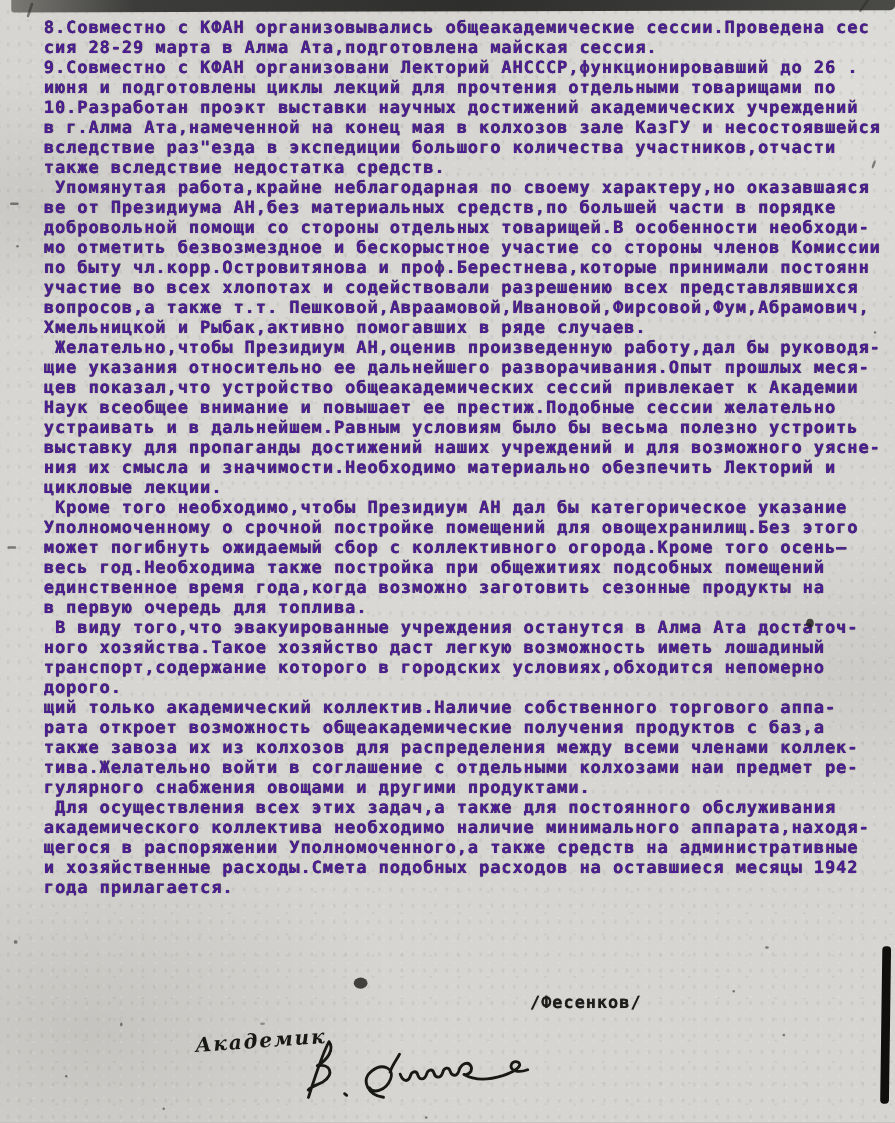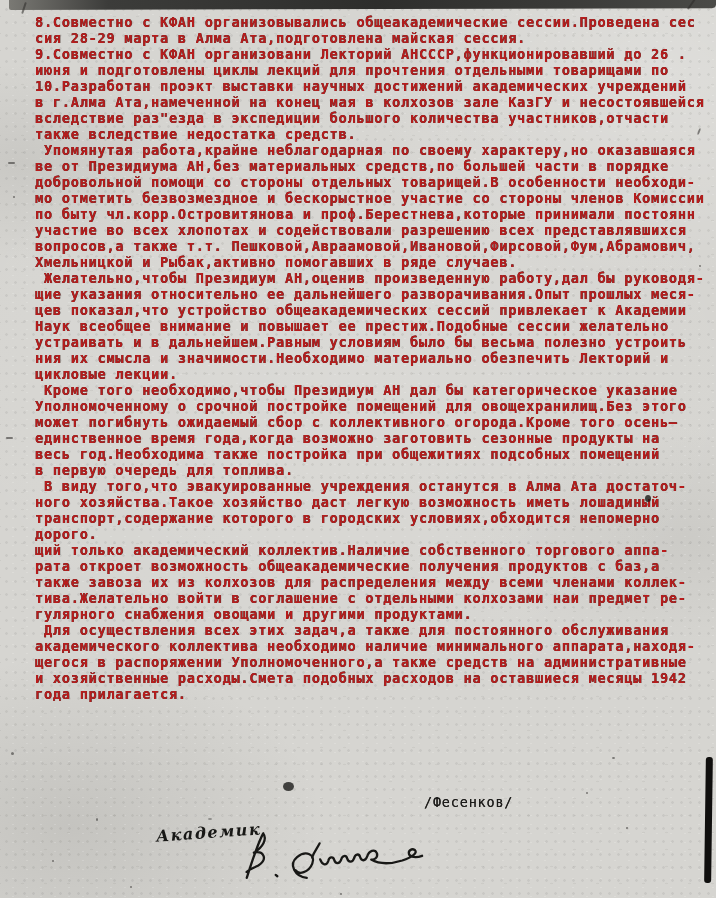--- a/index.html
+++ b/index.html
@@ -31,27 +31,27 @@
     background-position: 2px 3px, 6px 1px, 11px 8px;
   }
   .doc-text{
     position:absolute;left:35px;top:14px;width:681px;height:772px;
     overflow:hidden;z-index:3;
   }
   .line{
     white-space:pre;
     font-size:13.5px;line-height:16px;
     font-weight:bold;letter-spacing:0.8px;
-    color:#b91c1c;
+    color:#4c1d95;
     text-shadow:0 0 .6px rgba(25,24,22,.85), .4px .4px .4px rgba(40,39,36,.45);
   }
   .typed-sig{
     position:absolute;left:424px;top:794px;z-index:3;
     white-space:pre;font-size:13.5px;line-height:16px;
-    font-weight:normal;letter-spacing:0.8px;color:#1d1c1a;
+    font-weight:bold;letter-spacing:0.8px;color:#1d1c1a;
     text-shadow:0 0 .6px rgba(25,24,22,.85);
   }
   .hw-title{
     position:absolute;left:156px;top:823px;z-index:3;
     font-family:"DejaVu Serif",serif;font-style:italic;font-weight:bold;
     font-size:16px;letter-spacing:1.5px;color:#181816;
     transform:rotate(-4deg);
   }
   .hw-sig{position:absolute;left:234px;top:824px;z-index:3;transform:rotate(-2deg);}
   .hw-sig path{fill:none;stroke:#181816;stroke-width:2.3;stroke-linecap:round;stroke-linejoin:round;}
@@ -90,27 +90,28 @@
       <div class="line">мо отметить безвозмездное и бескорыстное участие со стороны членов Комиссии</div>
       <div class="line">по быту чл.корр.Островитянова и проф.Берестнева,которые принимали постоянн</div>
       <div class="line">участие во всех хлопотах и содействовали разрешению всех представлявшихся</div>
       <div class="line">вопросов,а также т.т. Пешковой,Авраамовой,Ивановой,Фирсовой,Фум,Абрамович,</div>
       <div class="line">Хмельницкой и Рыбак,активно помогавших в ряде случаев.</div>
       <div class="line"> Желательно,чтобы Президиум АН,оценив произведенную работу,дал бы руководя-</div>
       <div class="line">щие указания относительно ее дальнейшего разворачивания.Опыт прошлых меся-</div>
       <div class="line">цев показал,что устройство общеакадемических сессий привлекает к Академии</div>
       <div class="line">Наук всеобщее внимание и повышает ее престиж.Подобные сессии желательно</div>
       <div class="line">устраивать и в дальнейшем.Равным условиям было бы весьма полезно устроить</div>
+      <div class="line">выставку для пропаганды достижений наших учреждений и для возможного уясне-</div>
       <div class="line">ния их смысла и значимости.Необходимо материально обезпечить Лекторий и</div>
       <div class="line">цикловые лекции.</div>
       <div class="line"> Кроме того необходимо,чтобы Президиум АН дал бы категорическое указание</div>
       <div class="line">Уполномоченному о срочной постройке помещений для овощехранилищ.Без этого</div>
       <div class="line">может погибнуть ожидаемый сбор с коллективного огорода.Кроме того осень—</div>
+      <div class="line">весь год.Необходима также постройка при общежитиях подсобных помещений</div>
       <div class="line">единственное время года,когда возможно заготовить сезонные продукты на</div>
-      <div class="line">весь год.Необходима также постройка при общежитиях подсобных помещений</div>
       <div class="line">в первую очередь для топлива.</div>
       <div class="line"> В виду того,что эвакуированные учреждения останутся в Алма Ата достаточ-</div>
       <div class="line">ного хозяйства.Такое хозяйство даст легкую возможность иметь лошадиный</div>
       <div class="line">транспорт,содержание которого в городских условиях,обходится непомерно</div>
       <div class="line">дорого.</div>
       <div class="line">щий только академический коллектив.Наличие собственного торгового аппа-</div>
       <div class="line">рата откроет возможность общеакадемические получения продуктов с баз,а</div>
       <div class="line">также завоза их из колхозов для распределения между всеми членами коллек-</div>
       <div class="line">тива.Желательно войти в соглашение с отдельными колхозами наи предмет ре-</div>
       <div class="line">гулярного снабжения овощами и другими продуктами.</div>

